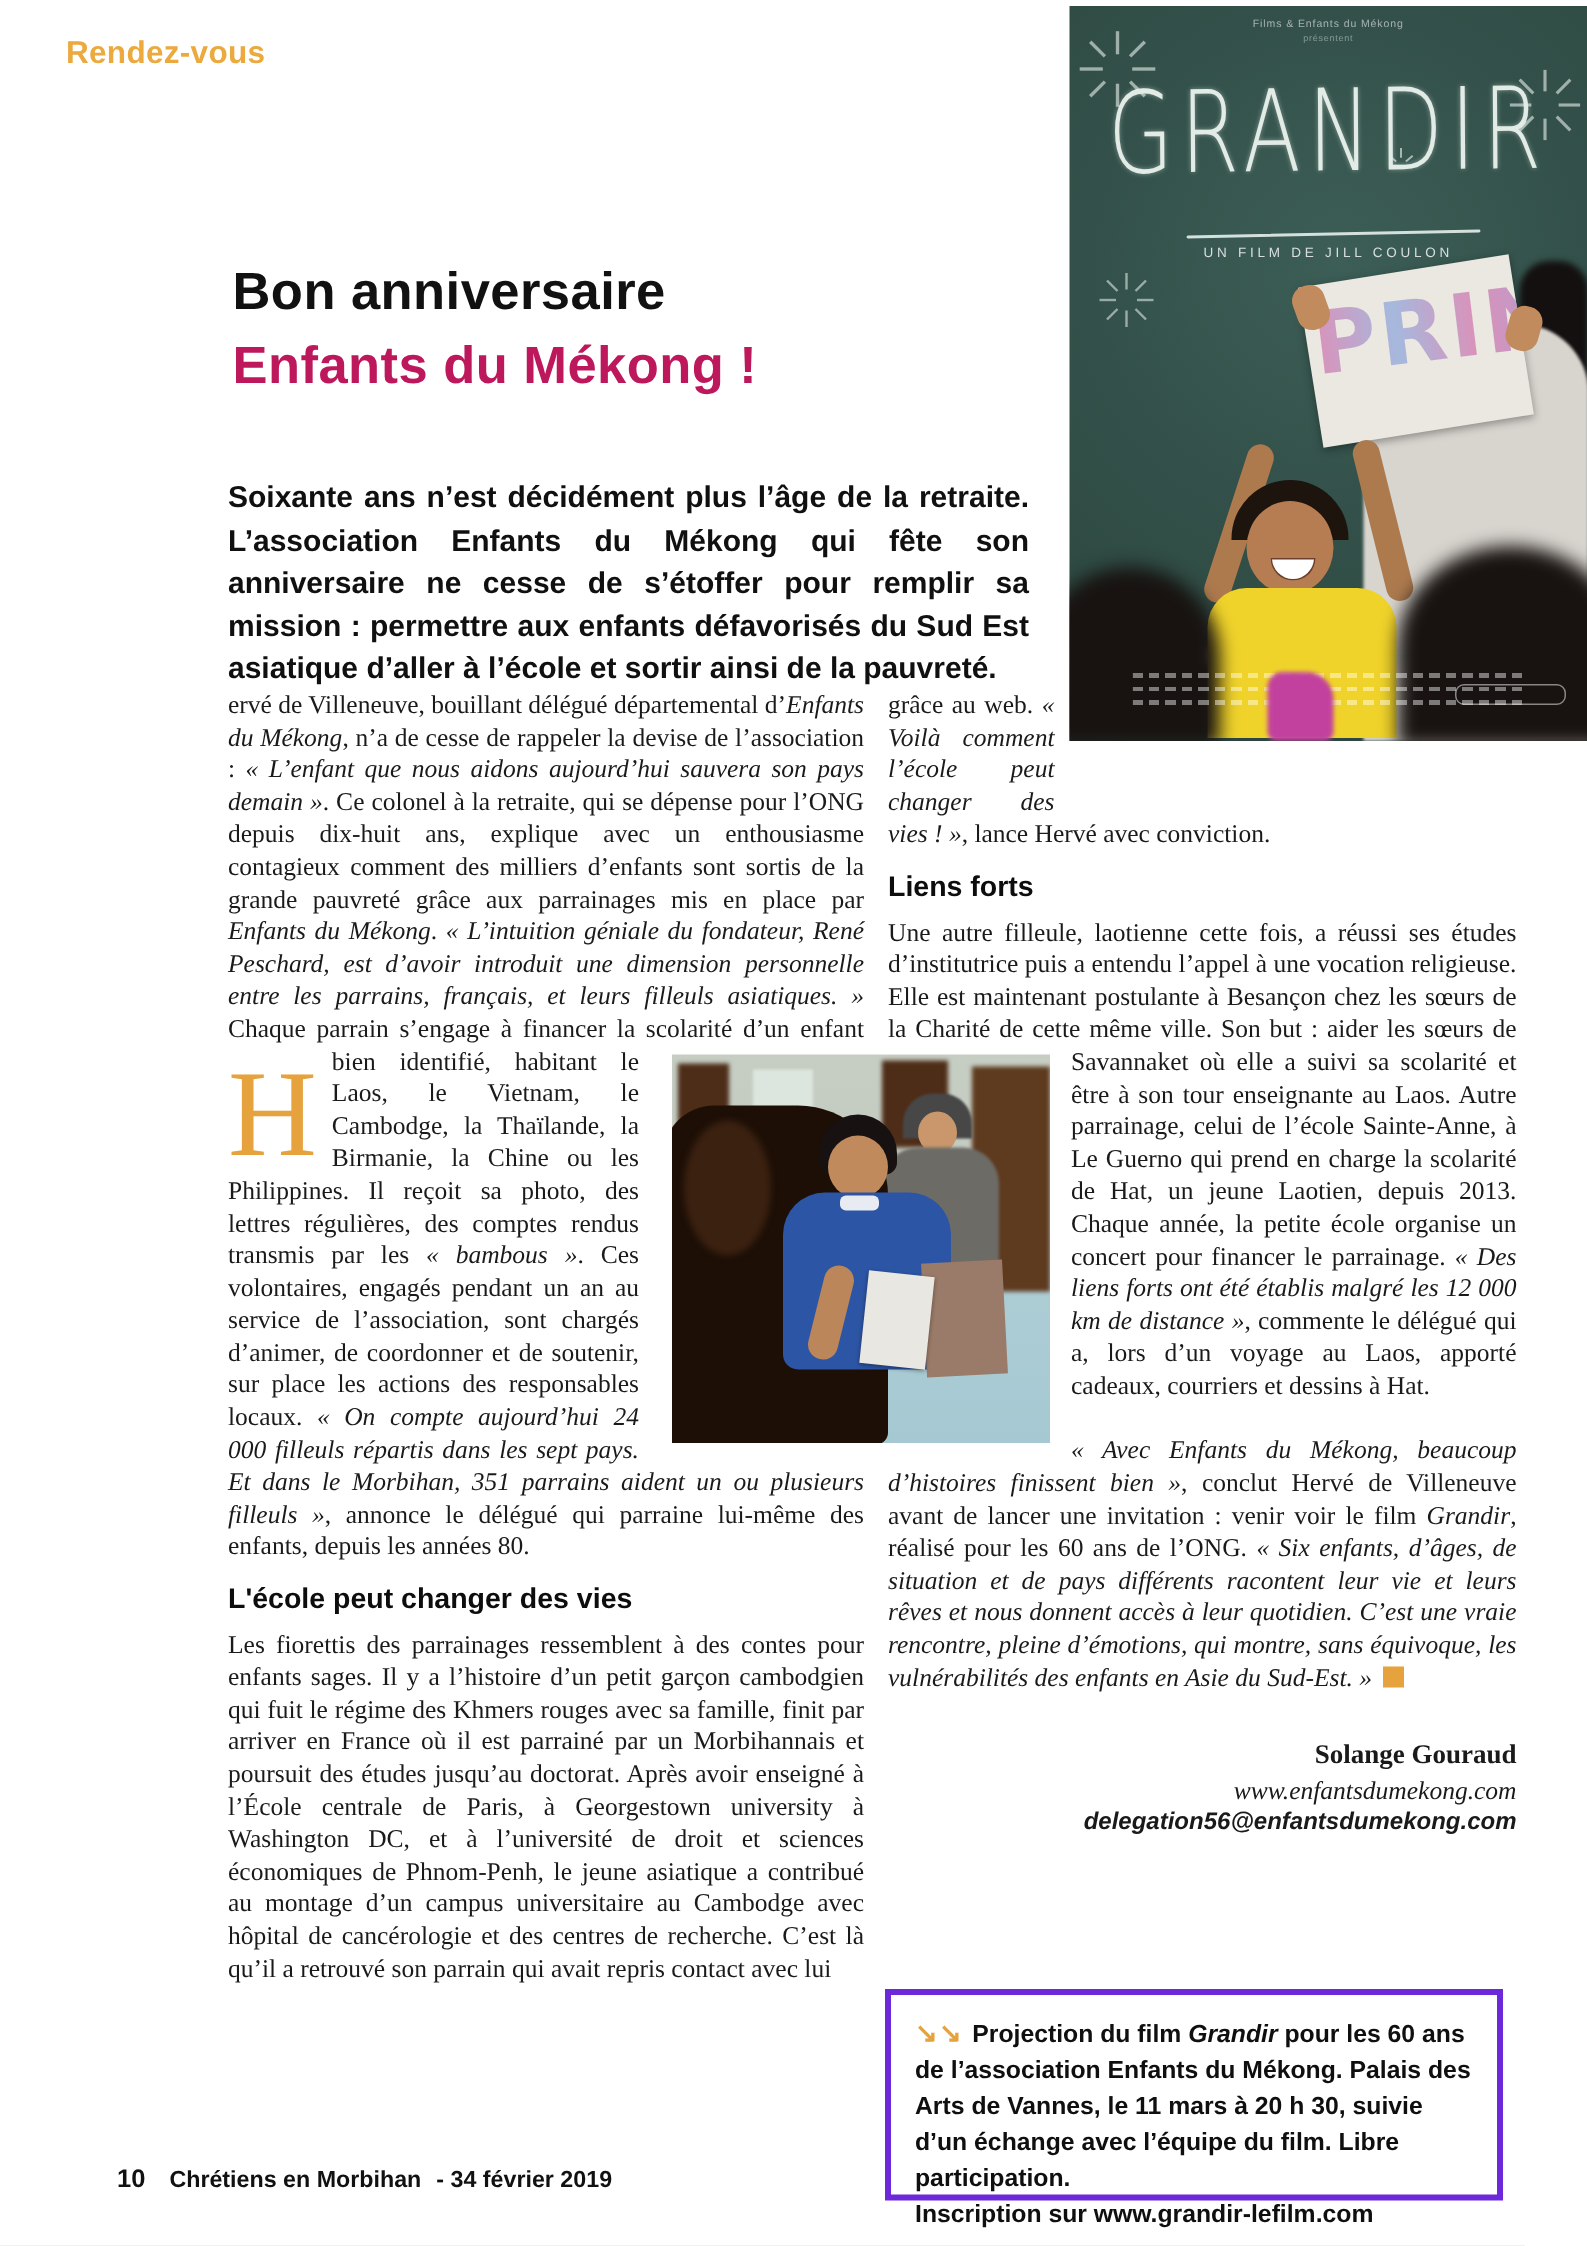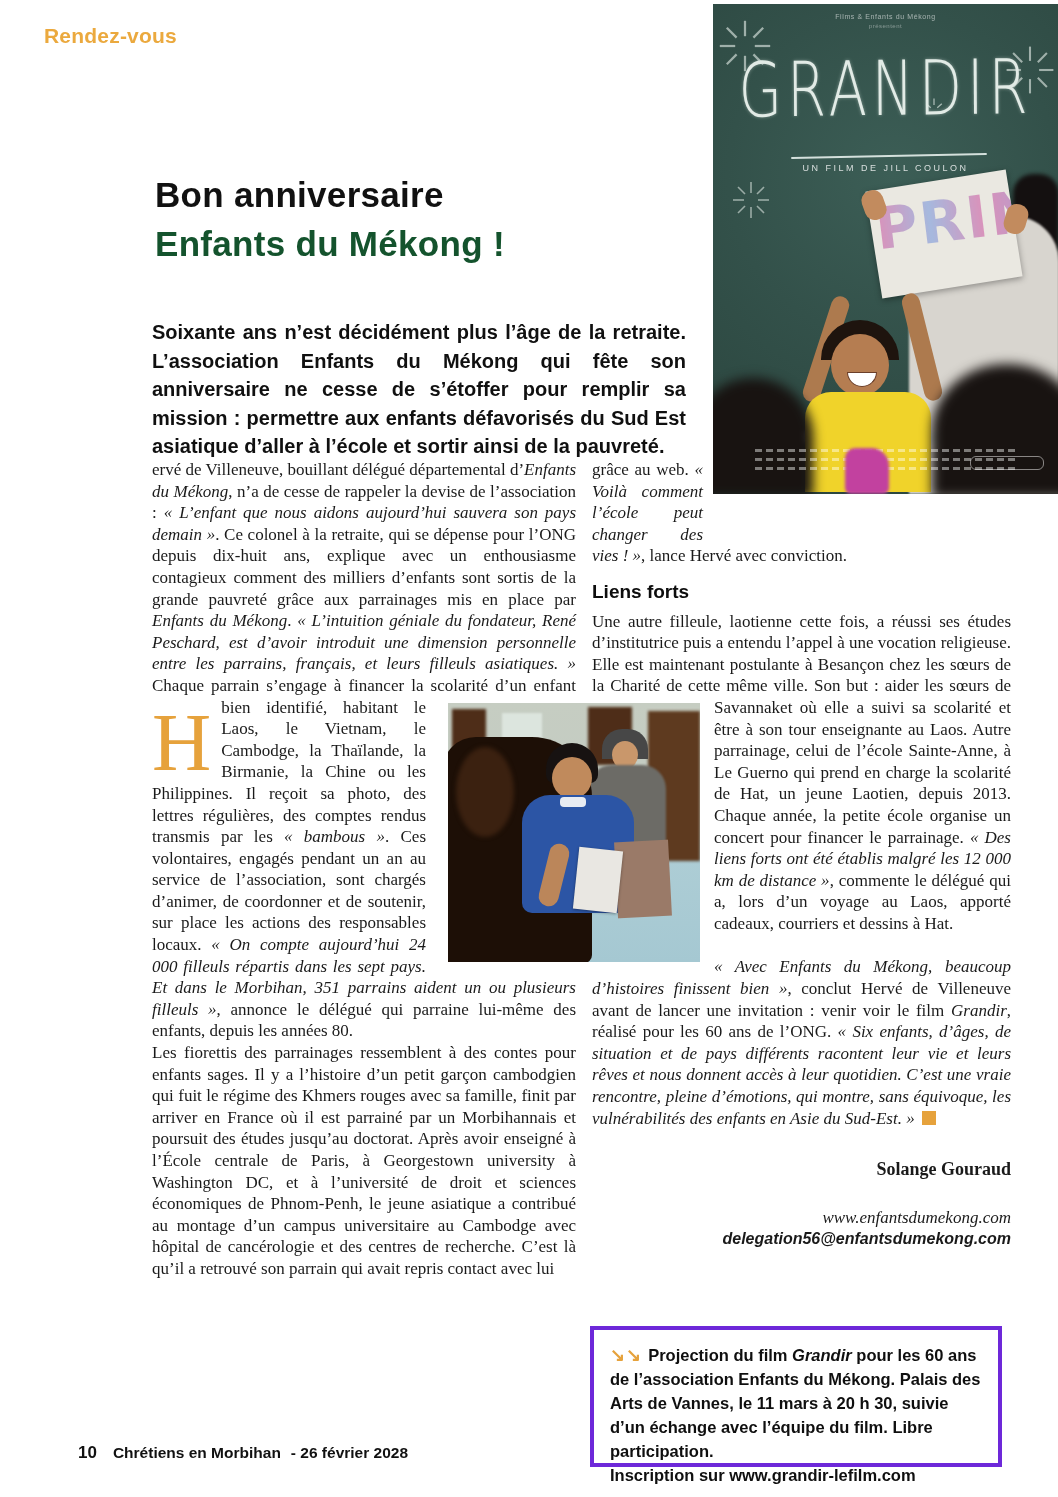--- a/index.html
+++ b/index.html
@@ -8,21 +8,21 @@
   .abs{position:absolute;}
 
   
   .section-label{left:44px;top:24px;font-family:"Liberation Sans",sans-serif;
     font-weight:600;font-size:21px;color:#EBA93E;letter-spacing:.2px;}
 
   
   .title-block{left:155px;top:170px;font-family:"Liberation Sans",sans-serif;font-weight:800;
     font-size:35px;line-height:49px;letter-spacing:.3px;}
   .title-l1{color:#111;}
-  .title-l2{color:#14532d;}
+  .title-l2{color:#be185d;}
 
   
   .intro{left:152px;top:318px;width:534px;font-family:"Liberation Sans",sans-serif;
     font-weight:700;font-size:20px;line-height:28.5px;color:#101010;text-align:justify;}
 
   
   .col{font-size:17px;line-height:21.6px;text-align:justify;}
   .col p{margin:0;}
   .left-col{left:152px;top:459px;width:424px;}
   .right-col{left:592px;top:459px;width:419px;}
@@ -36,21 +36,21 @@
   .sp-r-a{float:right;width:1px;height:245px;margin-right:-1px;}
   .sp-r-b{float:right;clear:right;width:150px;height:262px;}
   .sp-poster{float:right;width:308px;height:76px;}
   .sp-l-a{float:left;width:1px;height:245px;margin-left:-1px;}
   .sp-l-b{float:left;clear:left;width:122px;height:262px;}
 
   .end-square{display:inline-block;width:14px;height:14px;background:#E6A23C;
     margin-left:7px;vertical-align:-1px;}
 
   .author{margin-top:30px;text-align:right;font-weight:700;font-size:18px;}
-  .weblinks{margin-top:26px;text-align:right;}
+  .weblinks{margin-top:2px;text-align:right;}
   .site{font-style:italic;font-size:17px;}
   .email{font-family:"Liberation Sans",sans-serif;font-style:italic;font-weight:600;font-size:16px;}
 
   
   .info-box{left:590px;top:1326px;width:412px;height:141px;box-sizing:border-box;
     border:4px solid #6d28d9;background:#fff;padding:13px 16px 0 16px;
     font-family:"Liberation Sans",sans-serif;font-weight:700;font-size:16.5px;
     line-height:24px;color:#0f0f0f;text-align:left;}
   .info-box p{margin:0;}
   .arrow{color:#E6A23C;font-weight:900;font-size:18px;letter-spacing:1px;margin-right:6px;}
@@ -237,20 +237,21 @@
     <div class="title-l1">Bon anniversaire</div>
     <div class="title-l2">Enfants du Mékong !</div>
   </div>
 
   <div class="abs intro">Soixante ans n’est décidément plus l’âge de la retraite. L’association Enfants du Mékong qui fête son anniversaire ne cesse de s’étoffer pour remplir sa mission : permettre aux enfants défavorisés du Sud Est asiatique d’aller à l’école et sortir ainsi de la pauvreté.</div>
 
   <div class="abs col left-col">
     <div class="sp-r-a"></div>
     <div class="sp-r-b"></div>
     <p><span class="dropcap">H</span><span>ervé de Villeneuve, bouillant délégué départemental d’</span><span class="ital">Enfants du Mékong</span><span>, n’a de cesse de rappeler la devise de l’association : </span><span class="ital">« L’enfant que nous aidons aujourd’hui sauvera son pays demain »</span><span>. Ce colonel à la retraite, qui se dépense pour l’ONG depuis dix-huit ans, explique avec un enthousiasme contagieux comment des milliers d’enfants sont sortis de la grande pauvreté grâce aux parrainages mis en place par </span><span class="ital">Enfants du Mékong</span><span>. </span><span class="ital">« L’intuition géniale du fondateur, René Peschard, est d’avoir introduit une dimension personnelle entre les parrains, français, et leurs filleuls asiatiques. »</span><span> Chaque parrain s’engage à financer la scolarité d’un enfant bien identifié, habitant le Laos, le Vietnam, le Cambodge, la Thaïlande, la Birmanie, la Chine ou les Philippines. Il reçoit sa photo, des lettres régulières, des comptes rendus transmis par les </span><span class="ital">« bambous »</span><span>. Ces volontaires, engagés pendant un an au service de l’association, sont chargés d’animer, de coordonner et de soutenir, sur place les actions des responsables locaux. </span><span class="ital">« On compte aujourd’hui 24 000 filleuls répartis dans les sept pays. Et dans le Morbihan, 351 parrains aident un ou plusieurs filleuls »</span><span>, annonce le délégué qui parraine lui-même des enfants, depuis les années 80.</span></p>
+    <div class="subhead">L'école peut changer des vies</div>
     <p>Les fiorettis des parrainages ressemblent à des contes pour enfants sages. Il y a l’histoire d’un petit garçon cambodgien qui fuit le régime des Khmers rouges avec sa famille, finit par arriver en France où il est parrainé par un Morbihannais et poursuit des études jusqu’au doctorat. Après avoir enseigné à l’École centrale de Paris, à Georgestown university à Washington DC, et à l’université de droit et sciences économiques de Phnom-Penh, le jeune asiatique a contribué au montage d’un campus universitaire au Cambodge avec hôpital de cancérologie et des centres de recherche. C’est là qu’il a retrouvé son parrain qui avait repris contact avec lui</p>
   </div>
 
   <div class="abs col right-col">
     <div class="sp-poster"></div>
     <div class="sp-l-a"></div>
     <div class="sp-l-b"></div>
     <p><span>grâce au web. </span><span class="ital">« Voilà comment l’école peut changer des vies ! »</span><span>, lance Hervé avec conviction.</span></p>
     <div class="subhead">Liens forts</div>
     <p><span>Une autre filleule, laotienne cette fois, a réussi ses études d’institutrice puis a entendu l’appel à une vocation religieuse. Elle est maintenant postulante à Besançon chez les sœurs de la Charité de cette même ville. Son but : aider les sœurs de Savannaket où elle a suivi sa scolarité et être à son tour enseignante au Laos. Autre parrainage, celui de l’école Sainte-Anne, à Le Guerno qui prend en charge la scolarité de Hat, un jeune Laotien, depuis 2013. Chaque année, la petite école organise un concert pour financer le parrainage. </span><span class="ital">« Des liens forts ont été établis malgré les 12 000 km de distance »</span><span>, commente le délégué qui a, lors d’un voyage au Laos, apporté cadeaux, courriers et dessins à Hat.</span></p>
@@ -280,16 +281,16 @@
     <div class="ph-photo2"></div>
     <div class="ph-photo1"></div>
   </div>
 
   <div class="abs info-box">
     <p><span class="arrow">↘↘</span><span>Projection du film </span><span class="ital" style="font-weight:800;">Grandir</span><span> pour les 60 ans de l’association Enfants du Mékong. Palais des Arts de Vannes, le 11 mars à 20 h 30, suivie d’un échange avec l’équipe du film. Libre participation.</span></p>
     <p class="info-line2">Inscription sur www.grandir-lefilm.com</p>
   </div>
 
   <div class="abs footer">
-    <span class="pagenum">10</span><span class="pub">Chrétiens en Morbihan</span><span class="pdate">- 26 février 2028</span>
+    <span class="pagenum">10</span><span class="pub">Chrétiens en Morbihan</span><span class="pdate">- 34 février 2019</span>
   </div>
 
 </div>
 
 </body></html>

